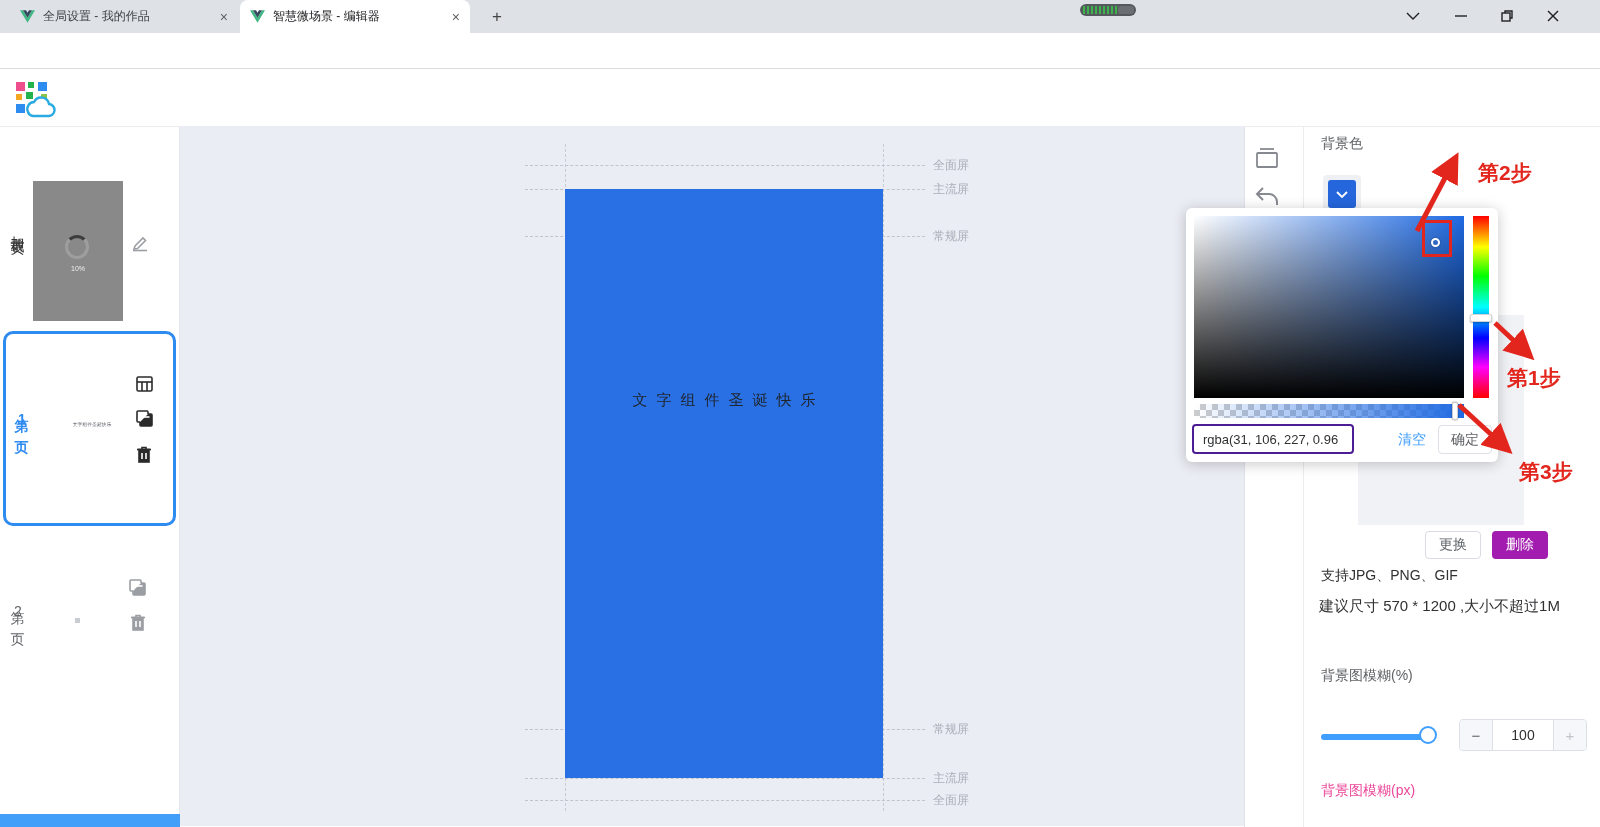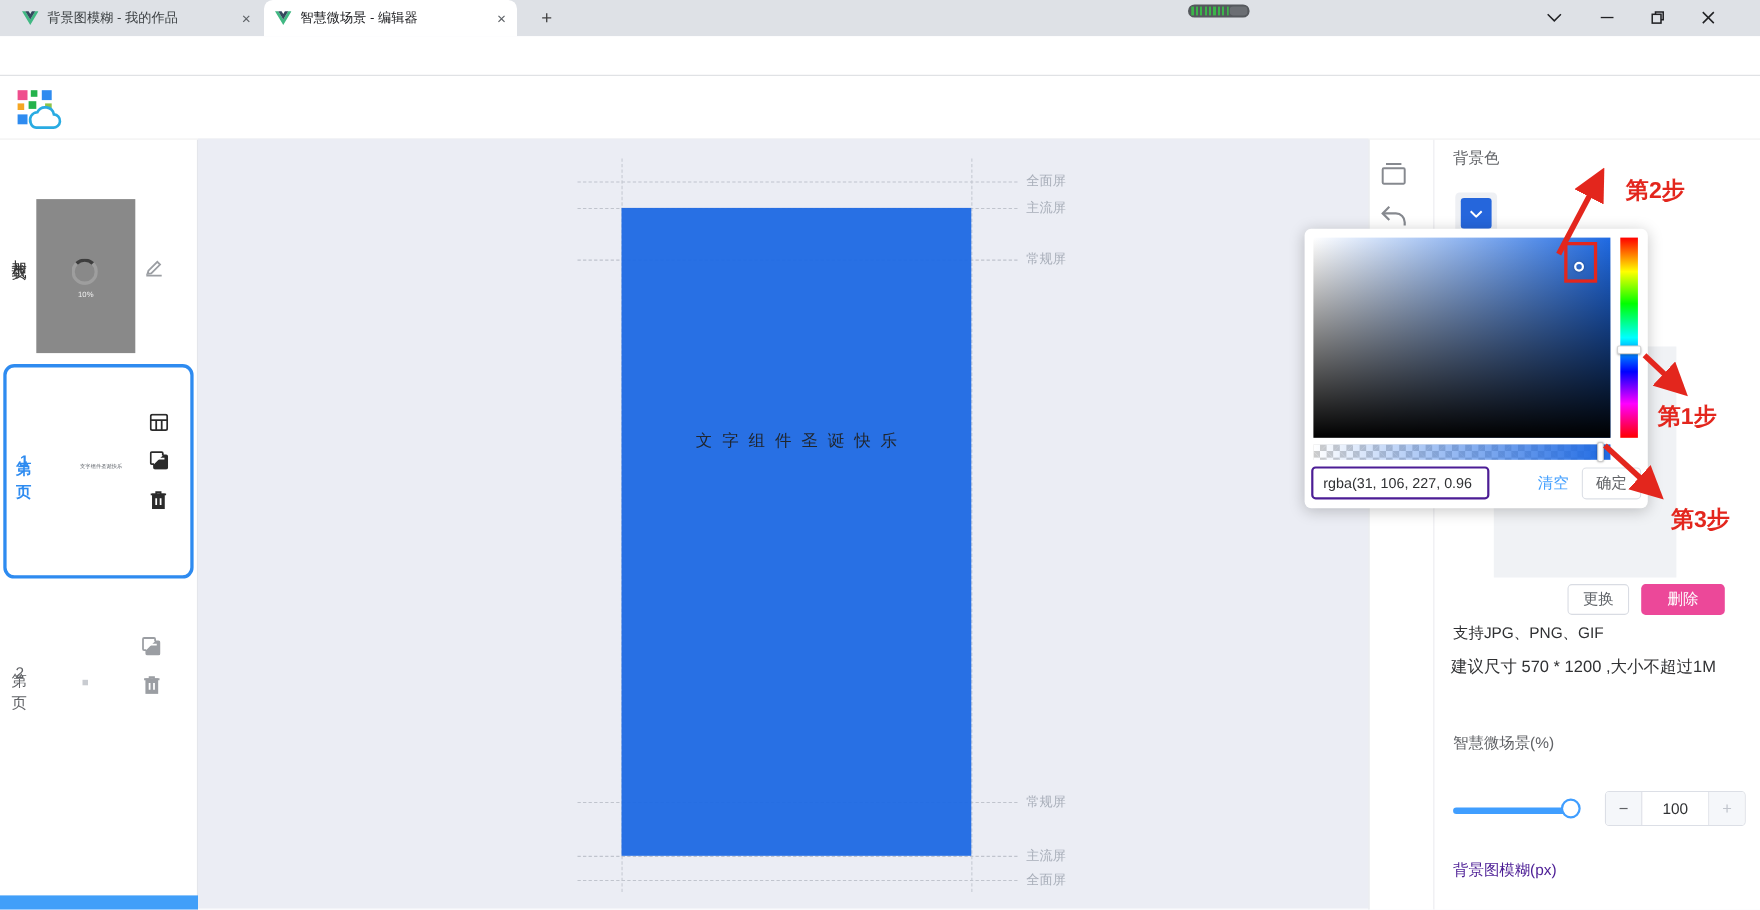--- a/index.html
+++ b/index.html
@@ -83,21 +83,21 @@
         background-size:12px 12px; background-position:0 0,0 6px,6px -6px,-6px 0; }
   #alpha { left:8px; top:196px; width:270px; height:14px; }
   #alpha .grad { position:absolute; inset:0; background:linear-gradient(to right,rgba(31,106,227,0),rgba(31,106,227,1)); }
   #alphahandle { left:258px; top:-2px; width:6px; height:18px; background:#fff; border:1px solid #ccc; border-radius:2px; box-shadow:0 0 2px rgba(0,0,0,.4); }
   #rgbainput { left:6px; top:216px; width:162px; height:30px; border:2px solid #4c1d95; border-radius:4px; font-size:13px; color:#303133; padding:0 9px; font-family:inherit; }
   #clearlink { left:212px; top:216px; height:30px; line-height:30px; font-size:14px; color:#409eff; cursor:pointer; }
   #okbtn { left:252px; top:217px; width:54px; height:29px; background:#fff; border:1px solid #dcdfe6; border-radius:4px; font-size:14px; color:#606266; cursor:pointer; }
 
   .panelbtn { top:404px; height:28px; border-radius:4px; font-size:14px; cursor:pointer; z-index:5;margin-left:31px; }
   #replacebtn { left:149px; width:56px; background:#fff; border:1px solid #d9dce3; color:#5f6368; }
-  #deletebtn { left:216px; width:76px; background:#ec4899; border:none; color:#fff; }
+  #deletebtn { left:216px; width:56px; background:#a21caf; border:none; color:#fff; }
   .ptext { font-size:14px; color:#303133; }
   #slidertrack { left:76px; top:607px; width:112px; height:6px; border-radius:3px; background:#409eff; }
   #sliderhandle { left:174px; top:599px; width:18px; height:18px; background:#fff; border:2px solid #409eff; border-radius:50%; z-index:2; }
   #stepper { left:214px; top:592px; width:128px; height:32px; border:1px solid #dcdfe6; border-radius:4px; display:flex; overflow:hidden; background:#fff; }
   #stepper .dec,#stepper .inc { width:32px; background:#f5f7fa; display:flex; align-items:center; justify-content:center; font-size:15px; color:#606266; cursor:pointer; }
   #stepper .inc { color:#c0c4cc; }
   #stepper .val { flex:1; display:flex; align-items:center; justify-content:center; font-size:14px; color:#303133; border-left:1px solid #dcdfe6; border-right:1px solid #dcdfe6; }
 
   .stepnote { font-size:21px; font-weight:bold; color:#e3261d; z-index:30; white-space:nowrap; }
   .annot { z-index:30; }
@@ -105,21 +105,21 @@
 </style>
 </head>
 <body>
 
 <div id="tabbar" class="abs">
   <div class="tab abs" style="left:10px;width:228px;">
     <svg width="15" height="13" viewBox="0 0 24 20">
         <path fill="#41b883" d="M0 0h4.8L12 12 19.2 0H24L12 20z"></path>
         <path fill="#35495e" d="M4.8 0H9.6L12 4 14.4 0h4.8L12 12z"></path>
       </svg>
-    <span class="title">背景图模糊 - 我的作品</span>
+    <span class="title">全局设置 - 我的作品</span>
     <span class="x">×</span>
   </div>
   <div class="tab active abs" style="left:240px;width:230px;justify-content:center;">
     <svg width="15" height="13" viewBox="0 0 24 20">
         <path fill="#41b883" d="M0 0h4.8L12 12 19.2 0H24L12 20z"></path>
         <path fill="#35495e" d="M4.8 0H9.6L12 4 14.4 0h4.8L12 12z"></path>
       </svg>
     <span class="title">智慧微场景 - 编辑器</span>
     <span class="x">×</span>
   </div>
@@ -437,30 +437,30 @@
     <div id="clearlink" class="abs">清空</div>
     <button id="okbtn" class="abs">确定</button>
   </div>
 
   <button id="replacebtn" class="panelbtn abs">更换</button>
   <button id="deletebtn" class="panelbtn abs">删除</button>
 
   <div class="ptext abs" style="left:76px;top:440px;">支持JPG、PNG、GIF</div>
   <div class="ptext abs" style="left:74px;top:470px;font-size:15px;">建议尺寸 570 * 1200 ,大小不超过1M</div>
 
-  <div class="abs" style="left:76px;top:540px;font-size:14px;color:#606266;">智慧微场景(%)</div>
+  <div class="abs" style="left:76px;top:540px;font-size:14px;color:#606266;">背景图模糊(%)</div>
   <div id="slidertrack" class="abs"></div>
   <div id="sliderhandle" class="abs"></div>
   <div id="stepper" class="abs">
     <div class="dec">−</div>
     <div class="val">100</div>
     <div class="inc">+</div>
   </div>
 
-  <div class="abs" style="left:76px;top:655px;font-size:14px;color:#4c1d95;">背景图模糊(px)</div>
+  <div class="abs" style="left:76px;top:655px;font-size:14px;color:#ec4899;">背景图模糊(px)</div>
 
   <div id="redrect" class="abs"></div>
 
   <div class="stepnote abs" style="left:233px;top:32px;">第2步</div>
   <svg class="annot abs" style="left:158px;top:16px;" width="75" height="95">
     <defs>
         <marker id="ah2" markerWidth="6" markerHeight="6" refX="4.5" refY="3" orient="auto">
           <path d="M0,0 L6,3 L0,6 z" fill="#e3261d"></path>
         </marker>
       </defs>

